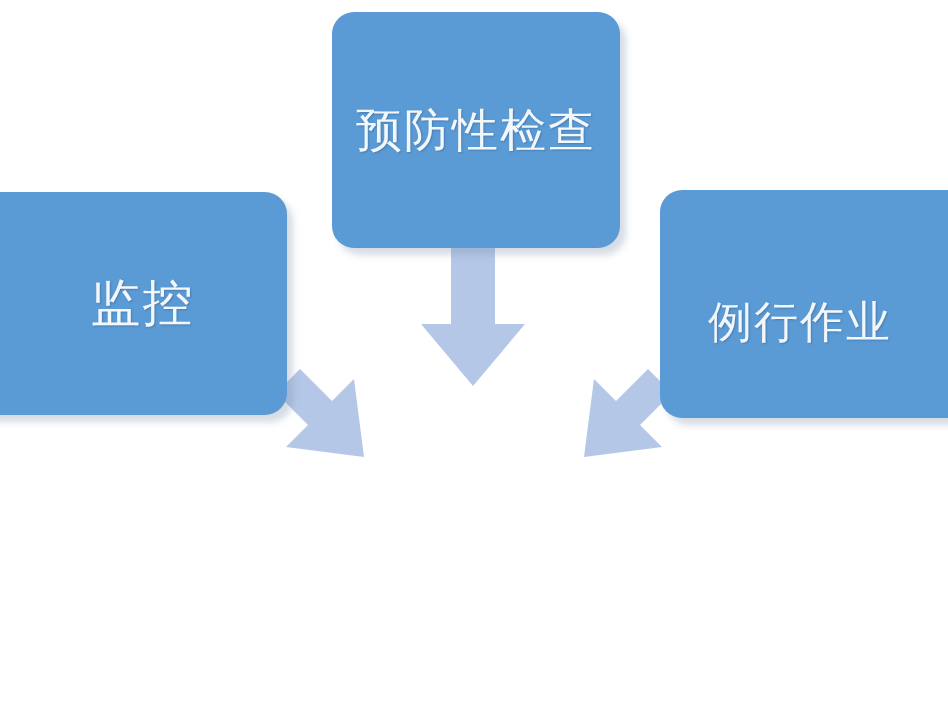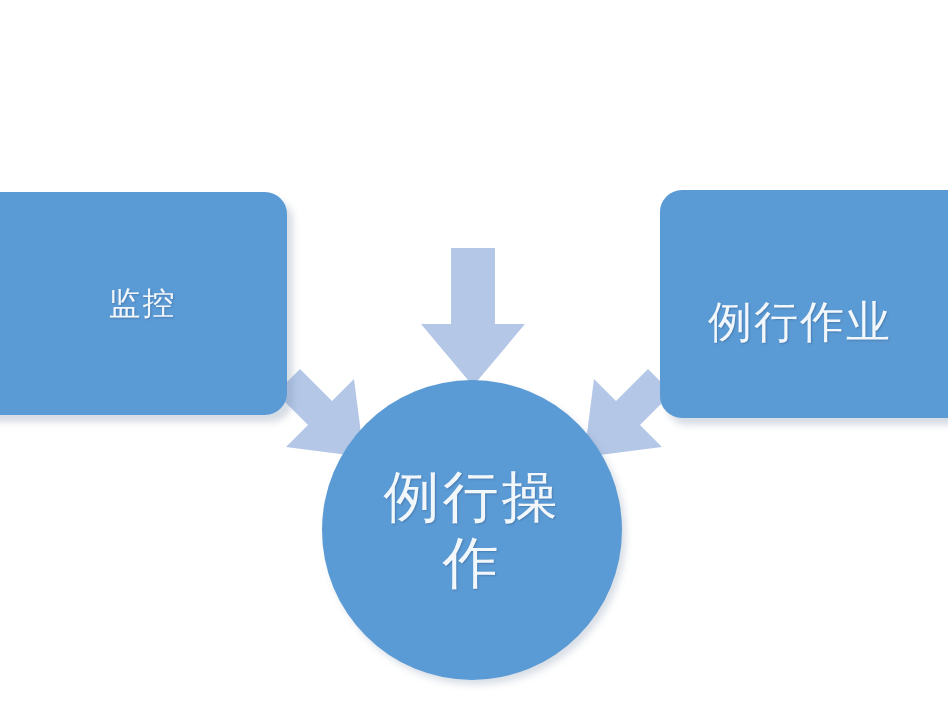--- a/index.html
+++ b/index.html
@@ -55,21 +55,21 @@
   }
   #box-top .label { font-size: 46px; }
 
   
   #box-left {
     left: -32px;
     top: 192px;
     width: 319px;
     height: 223px;
   }
-  #box-left .label { font-size: 32px; padding-left: 30px; }
+  #box-left .label { font-size: 50px; padding-left: 30px; }
 
   
   #box-right {
     left: 660px;
     top: 190px;
     width: 310px;
     height: 228px;
   }
   #box-right .label { font-size: 44px; padding-right: 30px; margin-top: 37px; }
 
@@ -117,27 +117,26 @@
       <polygon points="22,0 54,32 76,10 86,88 8,78 30,56 -2,24" transform="translate(16,14)" fill="#B4C7E7"></polygon>
     </svg>
   </div>
 
   <div class="arrow" id="arrow-right">
     <svg viewBox="0 0 128 122" width="128" height="122" aria-hidden="true">
       <polygon points="22,0 54,32 76,10 86,88 8,78 30,56 -2,24" transform="translate(112,14) scale(-1,1)" fill="#B4C7E7"></polygon>
     </svg>
   </div>
 
+  <div class="node box" id="box-top">
+    <span class="label">预防性检查</span>
+  </div>
 
   <div class="node box" id="box-left">
     <span class="label">监控</span>
   </div>
 
   <div class="node box" id="box-right">
     <span class="label">例行作业</span>
   </div>
 
-  <div class="node" id="circle-center">
-    <span class="label">例行操
-作</span>
-  </div>
 
 </div>
 
 </body></html>

